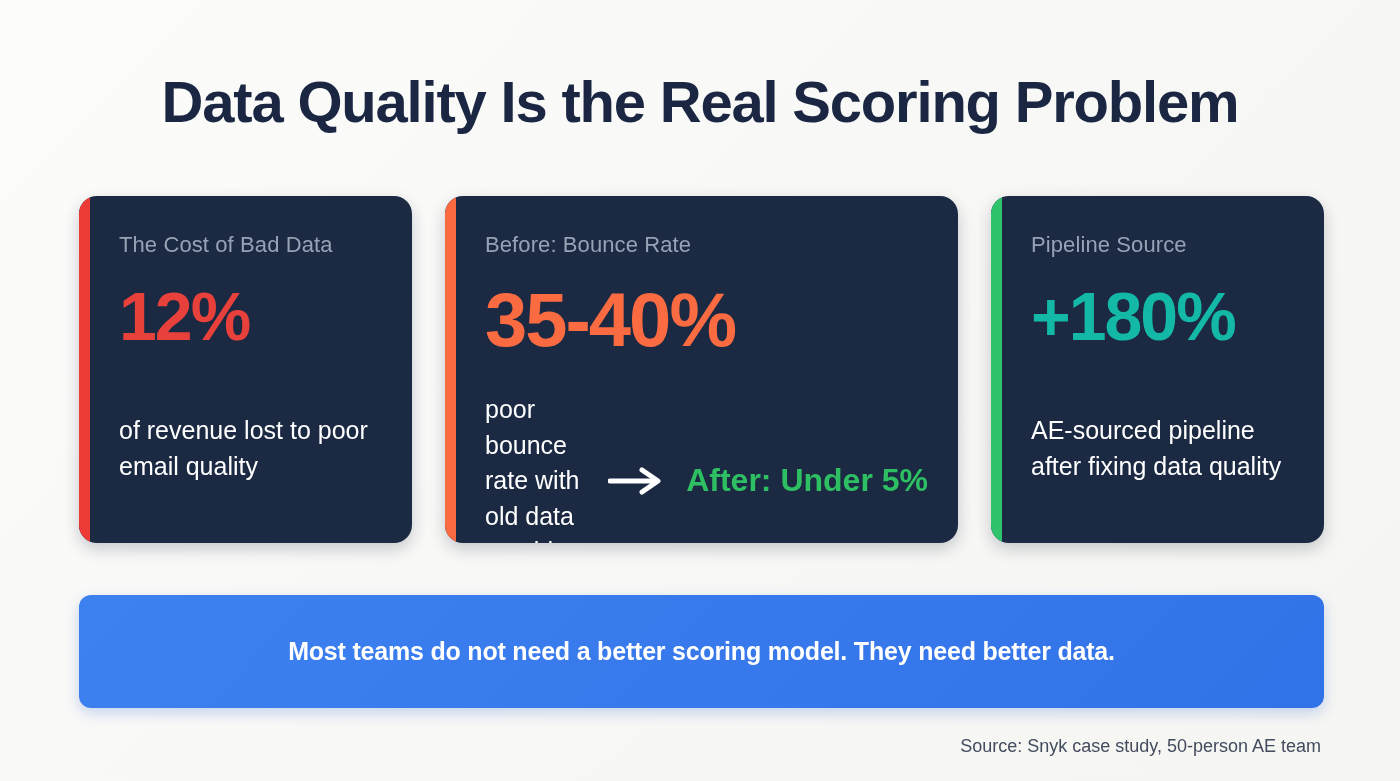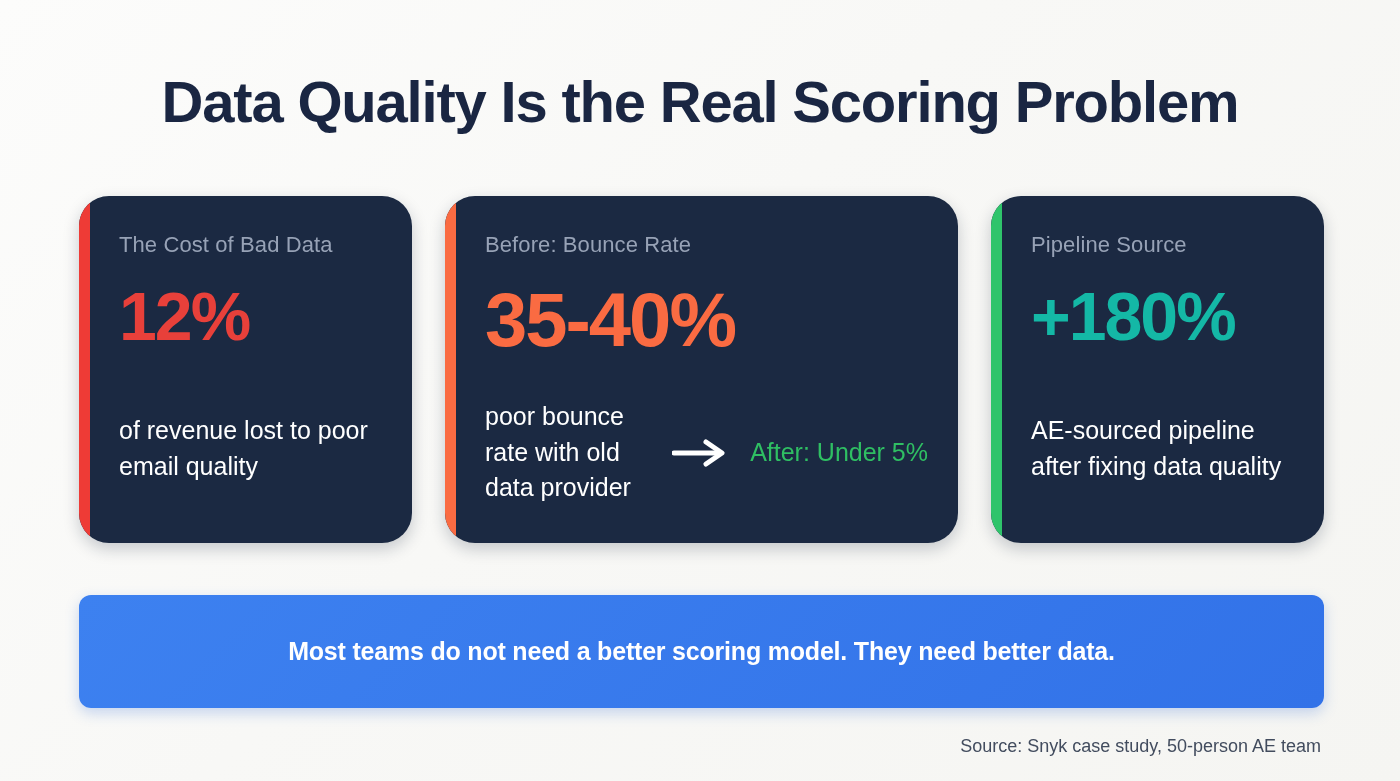--- a/index.html
+++ b/index.html
@@ -31,21 +31,21 @@
   .cards-row {
     position:absolute;
     top:196px; left:79px;
     width:1245px; height:347px;
     display:flex;
     gap:33px;
   }
 
   .card {
     position:relative;
-    border-radius:30px;
+    border-radius:18px;
     overflow:hidden;
     background:#1B2942;
     box-shadow:0 6px 16px rgba(20,30,55,.22);
     display:flex;
     flex-direction:column;
     padding:36px 30px 30px 40px;
   }
   .card--narrow { flex:0 0 333px; }
   .card--wide   { flex:0 0 513px;justify-content:space-between; }
 
@@ -86,22 +86,22 @@
   }
 
   .arrow-wrap {
     flex:0 0 auto;
     margin:0 22px 0 26px;
     display:flex;
     align-items:center;
   }
 
   .after-text {
-    font-size:25px;
-    font-weight:normal;
+    font-size:32px;
+    font-weight:bold;
     line-height:1.42;
     color:#2FBF63;
     white-space:nowrap;
   }
 
   
   .banner {
     position:absolute;
     left:79px; top:595px;
     width:1245px; height:113px;

